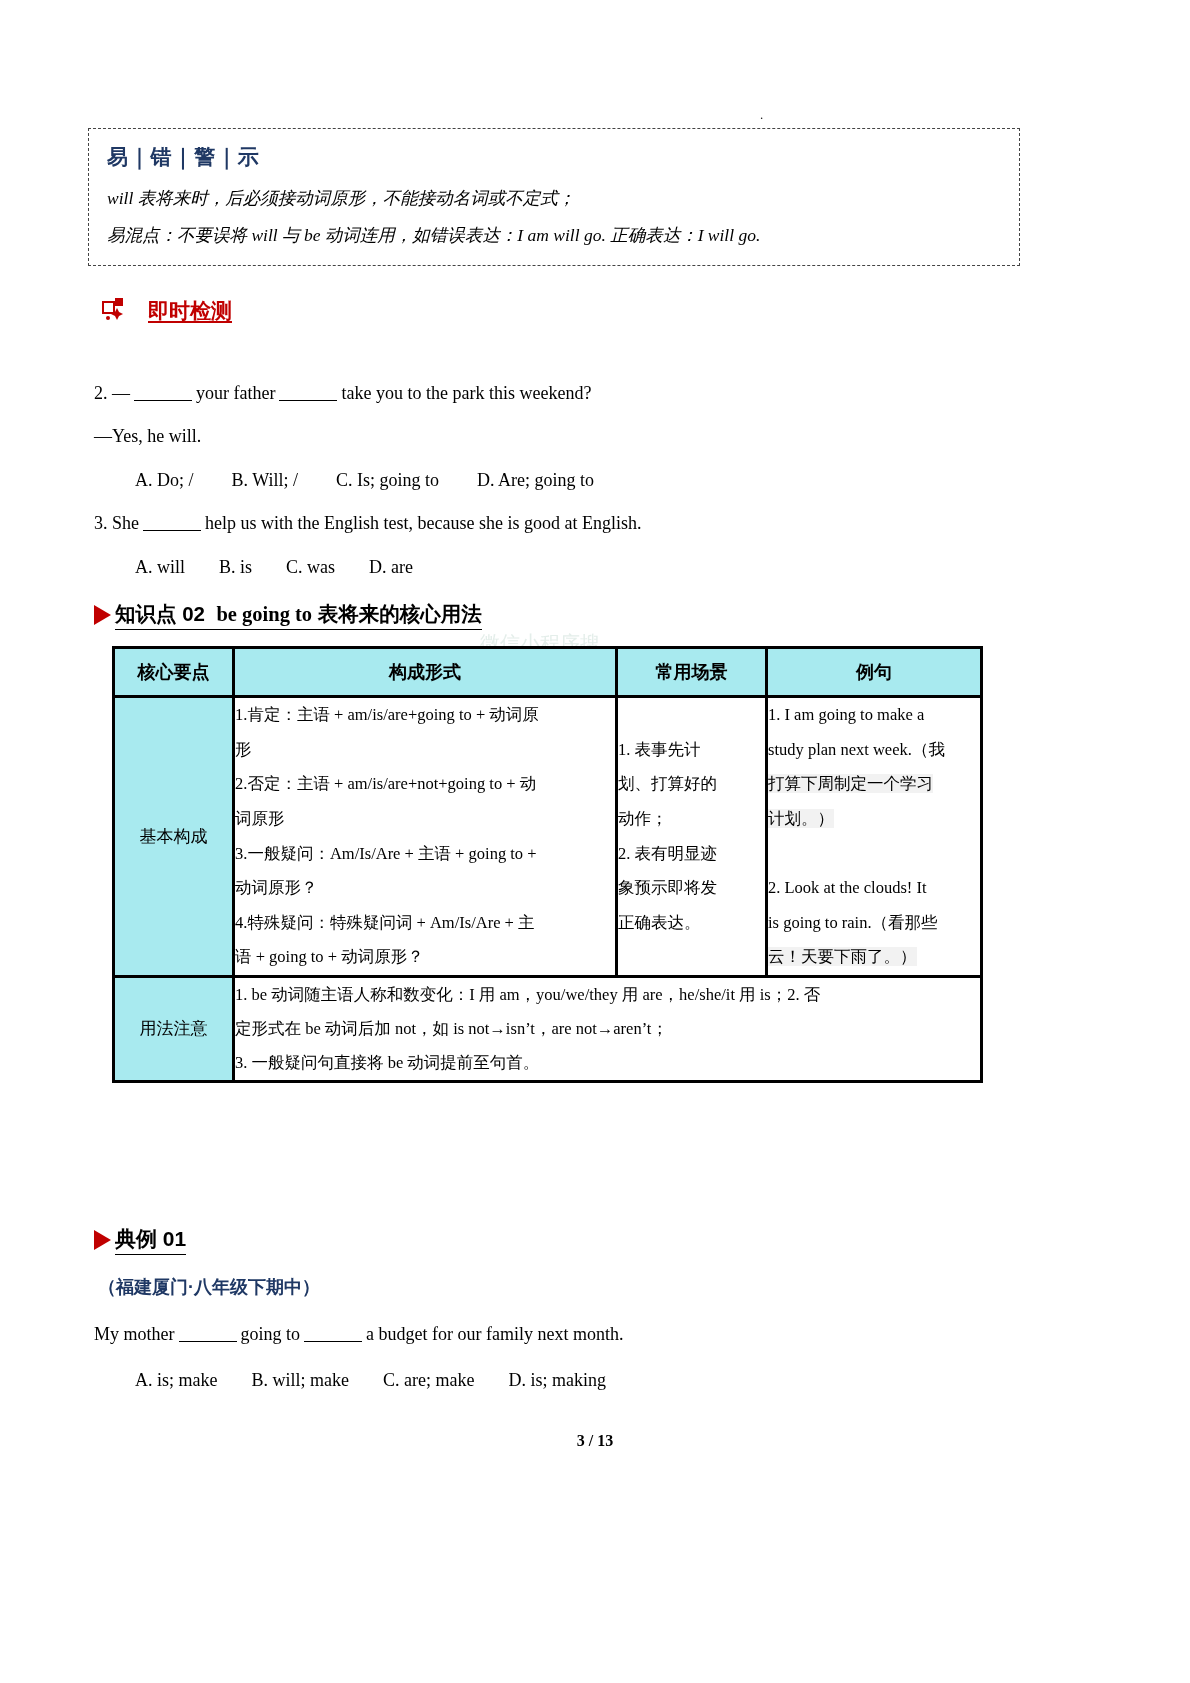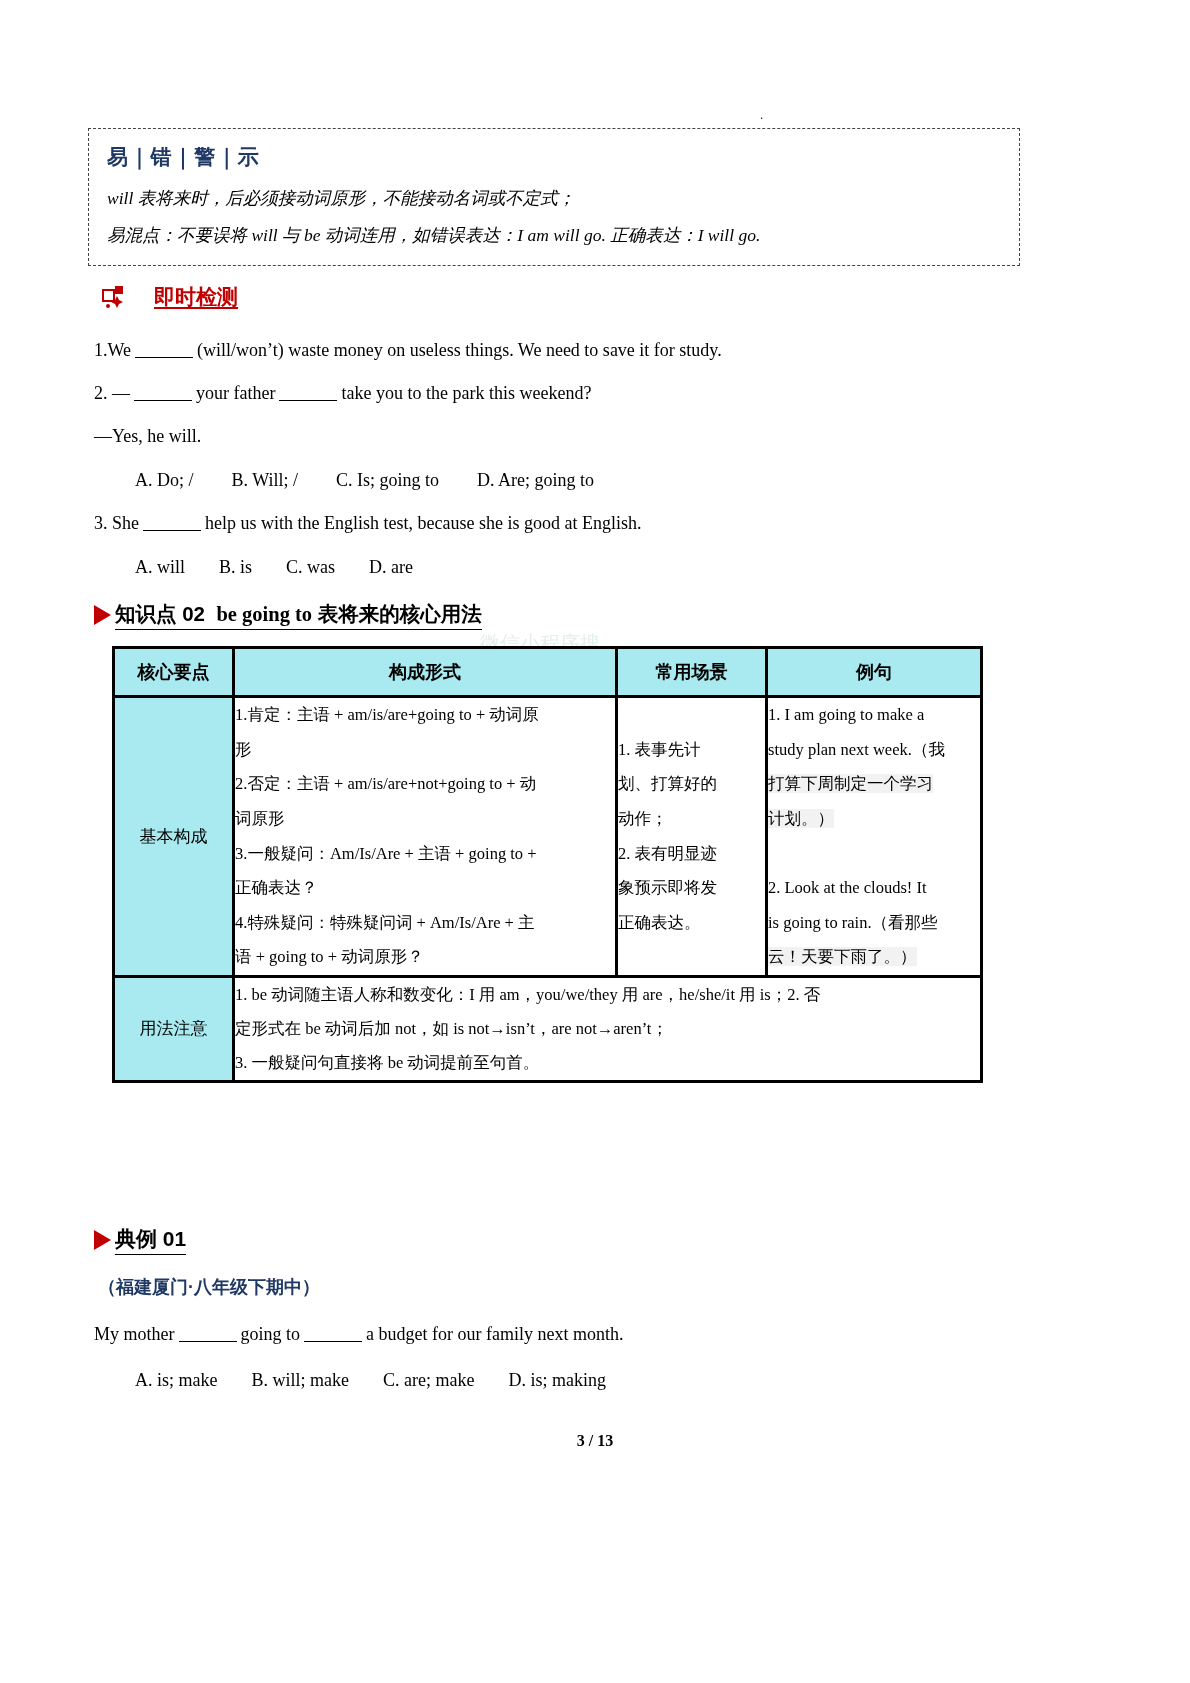--- a/index.html
+++ b/index.html
@@ -56,24 +56,24 @@
     line-height: 1.55;
     margin: 10px 0 0 0;
     color: #000;
     font-style: italic;
   }
 
   
   .quick-check {
     position: absolute;
     left: 100px;
-    top: 283px;
+    top: 297px;
     display: flex;
-    align-items: flex-end;
-    gap: 24px;
+    align-items: flex-start;
+    gap: 18px;
   }
   .qc-icon {
     width: 30px;
     height: 26px;
     position: relative;
     display: inline-block;
   }
   .qc-title {
     color: #c00000;
     font-weight: bold;
@@ -244,23 +244,20 @@
       <svg width="30" height="26" viewBox="0 0 30 26" xmlns="http://www.w3.org/2000/svg">
         <rect x="3" y="5" width="11" height="11" fill="none" stroke="#c00000" stroke-width="2"></rect>
         <rect x="15" y="1" width="8" height="8" fill="#c00000"></rect>
         <circle cx="8" cy="21" r="2" fill="#c00000"></circle>
         <path d="M17 11 l2 4 l4 2 l-4 2 l-2 4 l-2 -4 l-4 -2 l4 -2 z" fill="#c00000"></path>
       </svg>
     </span>
     <span class="qc-title">即时检测</span>
   </div>
 
-  <div class="ex" style="top:338px;">
-    <span>1.</span><span>We</span><span class="blank"></span><span>(will/won’t) waste money on useless things. We need to save it for study.</span>
-  </div>
 
   <div class="ex" style="top:381px;">
     <span>2.</span>
     <span>—</span><span class="blank"></span><span>your father</span><span class="blank"></span><span>take you to the park this weekend?</span>
   </div>
 
   <div class="ex" style="top:424px;">—Yes, he will.</div>
 
   <div class="ex indent" style="top:468px;">
     <span class="opt optgap-1">A. Do; /</span><span class="opt optgap-1">B. Will; /</span><span class="opt optgap-1">C. Is; going to</span><span class="opt">D. Are; going to</span>
@@ -302,21 +299,21 @@
           <td>例句</td>
         </tr>
         <tr>
           <td class="lbl">基本构成</td>
           <td class="body-cell mid">
             <p class="cell-p">1.肯定：主语 + am/is/are+going to + 动词原</p>
             <p class="cell-p">形</p>
             <p class="cell-p">2.否定：主语 + am/is/are+not+going to + 动</p>
             <p class="cell-p">词原形</p>
             <p class="cell-p">3.一般疑问：Am/Is/Are + 主语 + going to +</p>
-            <p class="cell-p">正确表达？</p>
+            <p class="cell-p">动词原形？</p>
             <p class="cell-p">4.特殊疑问：特殊疑问词 + Am/Is/Are + 主</p>
             <p class="cell-p">语 + going to + 动词原形？</p>
           </td>
           <td class="body-cell mid">
             <p class="cell-p">1. 表事先计</p>
             <p class="cell-p">划、打算好的</p>
             <p class="cell-p">动作；</p>
             <p class="cell-p">2. 表有明显迹</p>
             <p class="cell-p">象预示即将发</p>
             <p class="cell-p">正确表达。</p>

